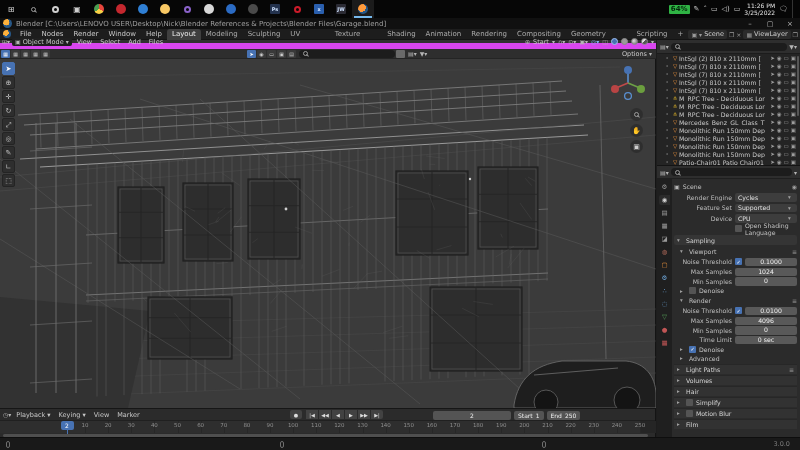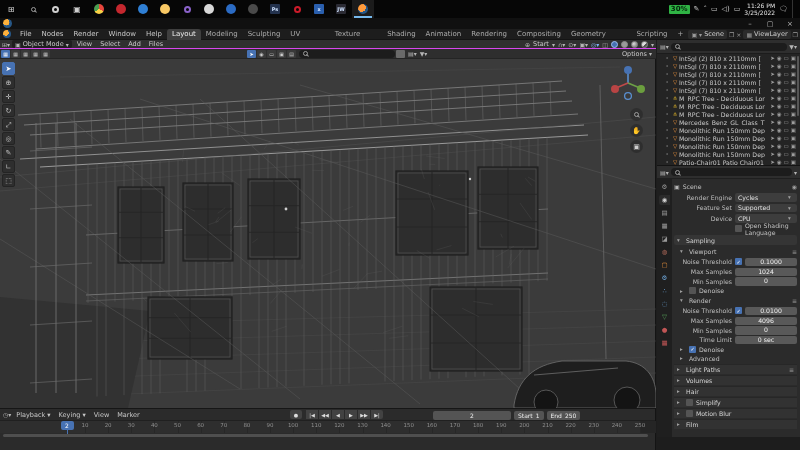--- a/index.html
+++ b/index.html
@@ -27,21 +27,21 @@
   
   #topbar{left:0;top:29px;width:800px;height:11px;background:#1d1d1d;display:flex;align-items:center;font-size:7px;color:#c9c9c9;border-bottom:1px solid #141414}
   #topbar .menu{padding:0 5px}
   .ws-tab{padding:0 5px;height:11px;line-height:11px;color:#ababab}
   .ws-tab.active{background:#3f3f3f;color:#efefef;border-radius:3px 3px 0 0}
   #scene-block{margin-left:auto;display:flex;align-items:center;gap:2px;padding-right:2px}
   .pillbtn{background:#2b2b2b;border-radius:2px;height:9px;display:flex;align-items:center;padding:0 3px;gap:2px;font-size:6.5px;color:#cfcfcf}
   .mini-ic{font-size:6px;color:#9a9a9a}
   
   #viewport{left:0;top:40px;width:656px;height:368px;background:#3b3b3b;border-right:1px solid #141414}
-  #vp-header{left:0;top:0;width:656px;height:9px;background:#303030;display:flex;align-items:center;font-size:6.5px;color:#c9c9c9;gap:2px;padding:0 2px;border-bottom:1px solid #d946ef}
+  #vp-header{left:0;top:0;width:656px;height:9px;background:#303030;display:flex;align-items:center;font-size:6.5px;color:#c9c9c9;gap:2px;padding:0 2px;border-bottom:6px solid #d946ef}
   #vp-header .menu{padding:0 3px}
   #mode-btn{background:#1f1f1f;border-radius:2px;height:8px;display:flex;align-items:center;gap:2px;padding:0 3px}
   #vp-right{margin-left:auto;display:flex;align-items:center;gap:3px}
   .hic{font-size:6px;color:#b5b5b5}
   .shade{width:7px;height:7px;border-radius:50%;border:1px solid #8a8a8a;display:inline-block}
   .shade.on{background:#4772b3;border-color:#9cbef0}
   .shade.solid{background:#9a9a9a}
   .shade.mat{background:radial-gradient(circle at 35% 35%,#ddd,#666)}
   .shade.rend{background:linear-gradient(135deg,#ddd 50%,#555 50%)}
   #vp-tools{left:0;top:9px;width:656px;height:10px;background:#2e2e2e;display:flex;align-items:center;font-size:6px;color:#bdbdbd;border-bottom:1px solid #242424}
@@ -159,37 +159,38 @@
           <span class="sq" style="background:#2a5fae">x</span>
         </div>
         <div class="tb-app">
           <span class="sq" style="background:#2b2b34">JW</span>
         </div>
         <div class="tb-app active">
           <span class="dot" style="background:radial-gradient(circle at 38% 38%,#ff9a3c 0 45%,#265787 46% 100%)"></span>
         </div>
       </div>
     <div id="tray">
-      <span id="battery-badge">30%</span>
+      <span id="battery-badge">64%</span>
       <span class="tray-ic">✎</span>
       <span class="tray-ic">˄</span>
       <span class="tray-ic">▭</span>
       <span class="tray-ic">◁)</span>
       <span class="tray-ic">▭</span>
       <div id="clock">
         <div>11:26 PM</div>
         <div>3/25/2022</div>
       </div>
       <span class="tray-ic">🗨</span>
       <div id="show-desktop"></div>
     </div>
   </div>
 
   <div id="titlebar" class="abs">
     <span class="blender-logo"></span>
+    <span>Blender [C:\Users\LENOVO USER\Desktop\Nick\Blender References &amp; Projects\Blender Files\Garage.blend]</span>
     <div id="win-controls">
       <span>–</span>
       <span>▢</span>
       <span>×</span>
     </div>
   </div>
 
   <div id="topbar" class="abs">
     <span class="blender-logo" style="width:8px;height:8px"></span>
     <span class="menu">File</span>
@@ -907,14 +908,20 @@
           <div class="tickline" style="left: 616.875px;"></div>
           <span class="tick" style="left: 616.875px;">240</span>
           <div class="tickline" style="left: 640px;"></div>
           <span class="tick" style="left: 640px;">250</span>
         </div>
       <div id="playhead" style="left: 60.5px;">2</div>
     </div>
     <div id="tl-scroll"></div>
   </div>
 
+  <div id="statusbar" class="abs">
+    <span class="mouse"></span>
+    <span class="mouse" style="margin-left:270px"></span>
+    <span class="mouse" style="margin-left:258px"></span>
+    <span id="version">3.0.0</span>
+  </div>
 
 </div>
 
 </body></html>

